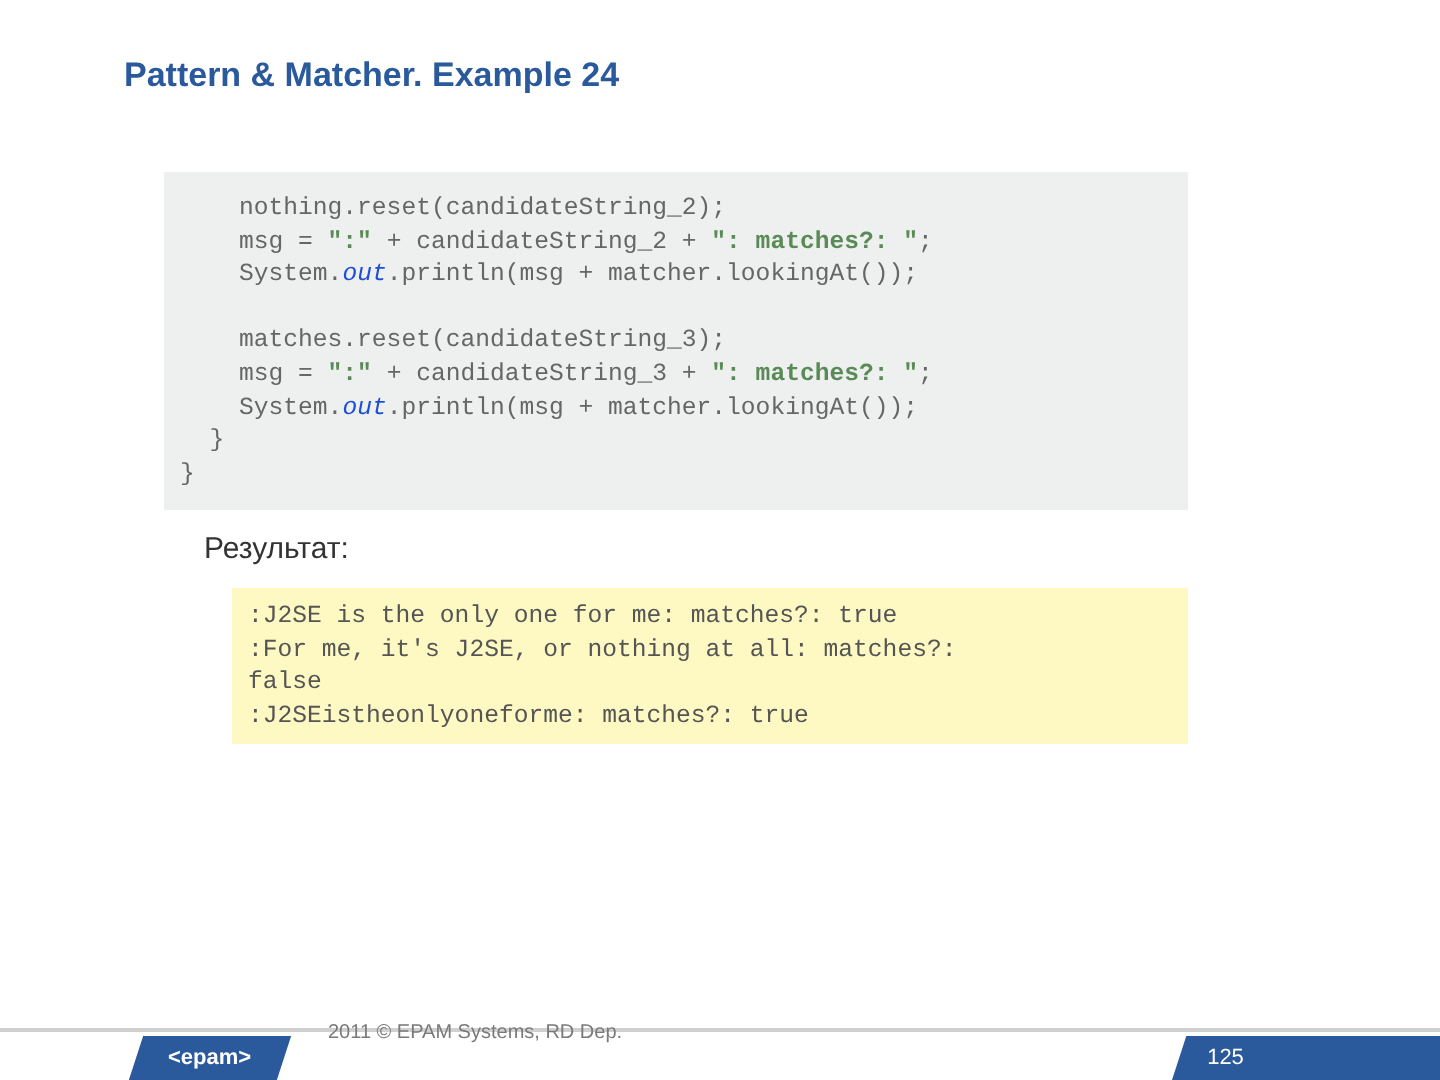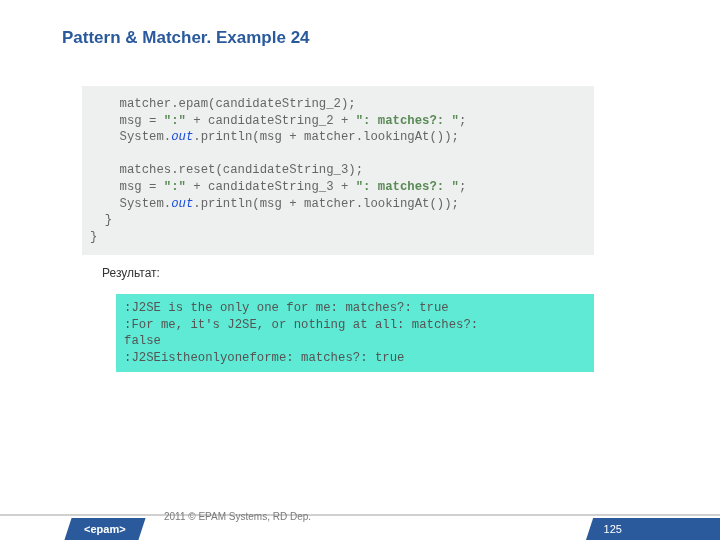--- a/index.html
+++ b/index.html
@@ -37,29 +37,29 @@
     color: #666;
     padding: 10px 8px 10px 8px;
     white-space: pre;
   }
   .codeblock1 .strlit { color: #5a8a55; font-weight: bold; }
   .codeblock1 .outlit { color: #1d4ed8; font-style: italic; }
   .result-label {
     position: absolute;
     top: 266px;
     left: 102px;
-    font-size: 12px;
+    font-size: 15px;
     color: #333;
   }
   .codeblock2 {
     position: absolute;
     top: 294px;
     left: 116px;
     width: 462px;
-    background: #5eead4;
+    background: #fef9c3;
     font-family: "Courier New", Courier, monospace;
     font-size: 12.3px;
     line-height: 1.35;
     color: #555;
     padding: 6px 8px 6px 8px;
     white-space: pre-wrap;
   }
   .footer {
     position: absolute;
     bottom: 0;
@@ -119,21 +119,21 @@
     transform: skewX(18deg);
   }
 </style>
 </head>
 <body>
 
 <div class="slide">
 
   <div class="title">Pattern &amp; Matcher. Example 24</div>
 
-  <div class="codeblock1"><span>    matcher.epam(candidateString_2);</span>
+  <div class="codeblock1"><span>    nothing.reset(candidateString_2);</span>
 <span><span>    msg = </span><span class="strlit">":"</span><span> + candidateString_2 + </span><span class="strlit">": matches?: "</span><span>;</span></span>
 <span><span>    System.</span><span class="outlit">out</span><span>.println(msg + matcher.lookingAt());</span></span>
 <span></span>
 <span>    matches.reset(candidateString_3);</span>
 <span><span>    msg = </span><span class="strlit">":"</span><span> + candidateString_3 + </span><span class="strlit">": matches?: "</span><span>;</span></span>
 <span><span>    System.</span><span class="outlit">out</span><span>.println(msg + matcher.lookingAt());</span></span>
 <span>  }</span>
 <span>}</span></div>
 
   <div class="result-label">Результат:</div>

